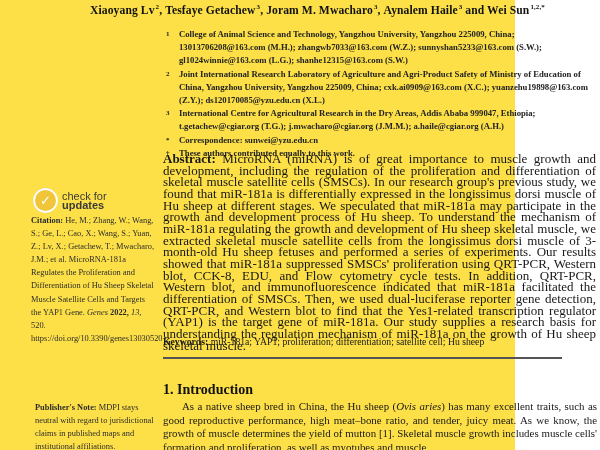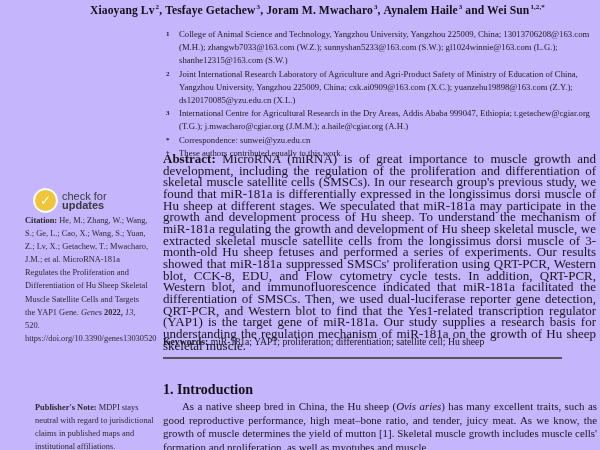--- a/index.html
+++ b/index.html
@@ -3,34 +3,34 @@
 <meta charset="utf-8">
 <style>
   html,body{margin:0;padding:0;}
   body{
     width:600px;height:450px;overflow:hidden;
     background:#ffffff;
     font-family:"Liberation Serif", serif;
     color:#1d1d1d;
     -webkit-font-smoothing:antialiased;
   }
-  .page{position:relative;width:600px;height:450px;background:#c4b5fd;}
+  .page{position:relative;width:515px;height:450px;background:#fde047;}
 
   
   .authors{
     position:absolute;left:90px;top:3px;width:505px;
     font-weight:bold;font-size:11.6px;letter-spacing:.1px;color:#111;
   }
   .authors sup{font-size:7px;margin-left:1px;}
 
   
   .affiliations{position:absolute;left:166px;top:28px;width:430px;font-size:8.7px;line-height:13.2px;color:#222;}
   .aff-row{display:flex;}
   .aff-marker{flex:0 0 13px;width:13px;font-size:7px;position:relative;top:0px;font-weight:bold;}
-  .aff-text{flex:1;}
+  .aff-text{flex:1;font-weight:bold;}
 
   
   .abstract{
     position:absolute;left:163px;top:153px;width:433px;
     font-size:13px;line-height:11.65px;text-align:justify;color:#171717;
   }
   .abstract .lbl{font-weight:bold;}
   .keywords{position:absolute;left:163px;top:336px;width:433px;font-size:9.7px;color:#171717;}
   .keywords .lbl{font-weight:bold;}
   .rule{position:absolute;left:163px;top:357px;width:399px;height:2px;background:#555;}
@@ -51,21 +51,21 @@
     text-align:center;line-height:21px;
     box-shadow:0 0 0 1.5px #fff, 0 0 0 2px #e6e6e6;
   }
   .badge-text{margin-left:6px;font-family:"Liberation Sans", sans-serif;color:#3a3a3a;}
   .badge-l1{font-size:11px;line-height:8.6px;}
   .badge-l2{font-size:11px;line-height:8.6px;font-weight:bold;}
 
   .side{font-size:8.4px;line-height:13.1px;color:#2b2b2b;width:124px;}
   .side .b{font-weight:bold;}
   .side i{font-style:italic;}
-  .citation{position:absolute;left:25px;top:214px;}
+  .citation{position:absolute;left:31px;top:214px;}
   .doi{color:#2b2b2b;}
   .editor{position:absolute;left:35px;top:344px;}
   .dates{position:absolute;left:35px;top:359px;}
   .pubnote{position:absolute;left:35px;top:401px;}
 </style>
 </head>
 <body>
 
 <div class="page">
 

